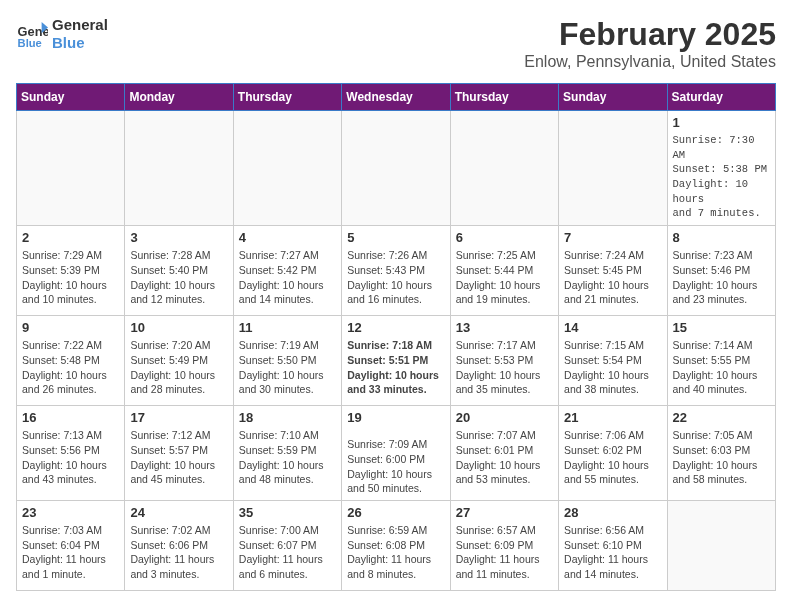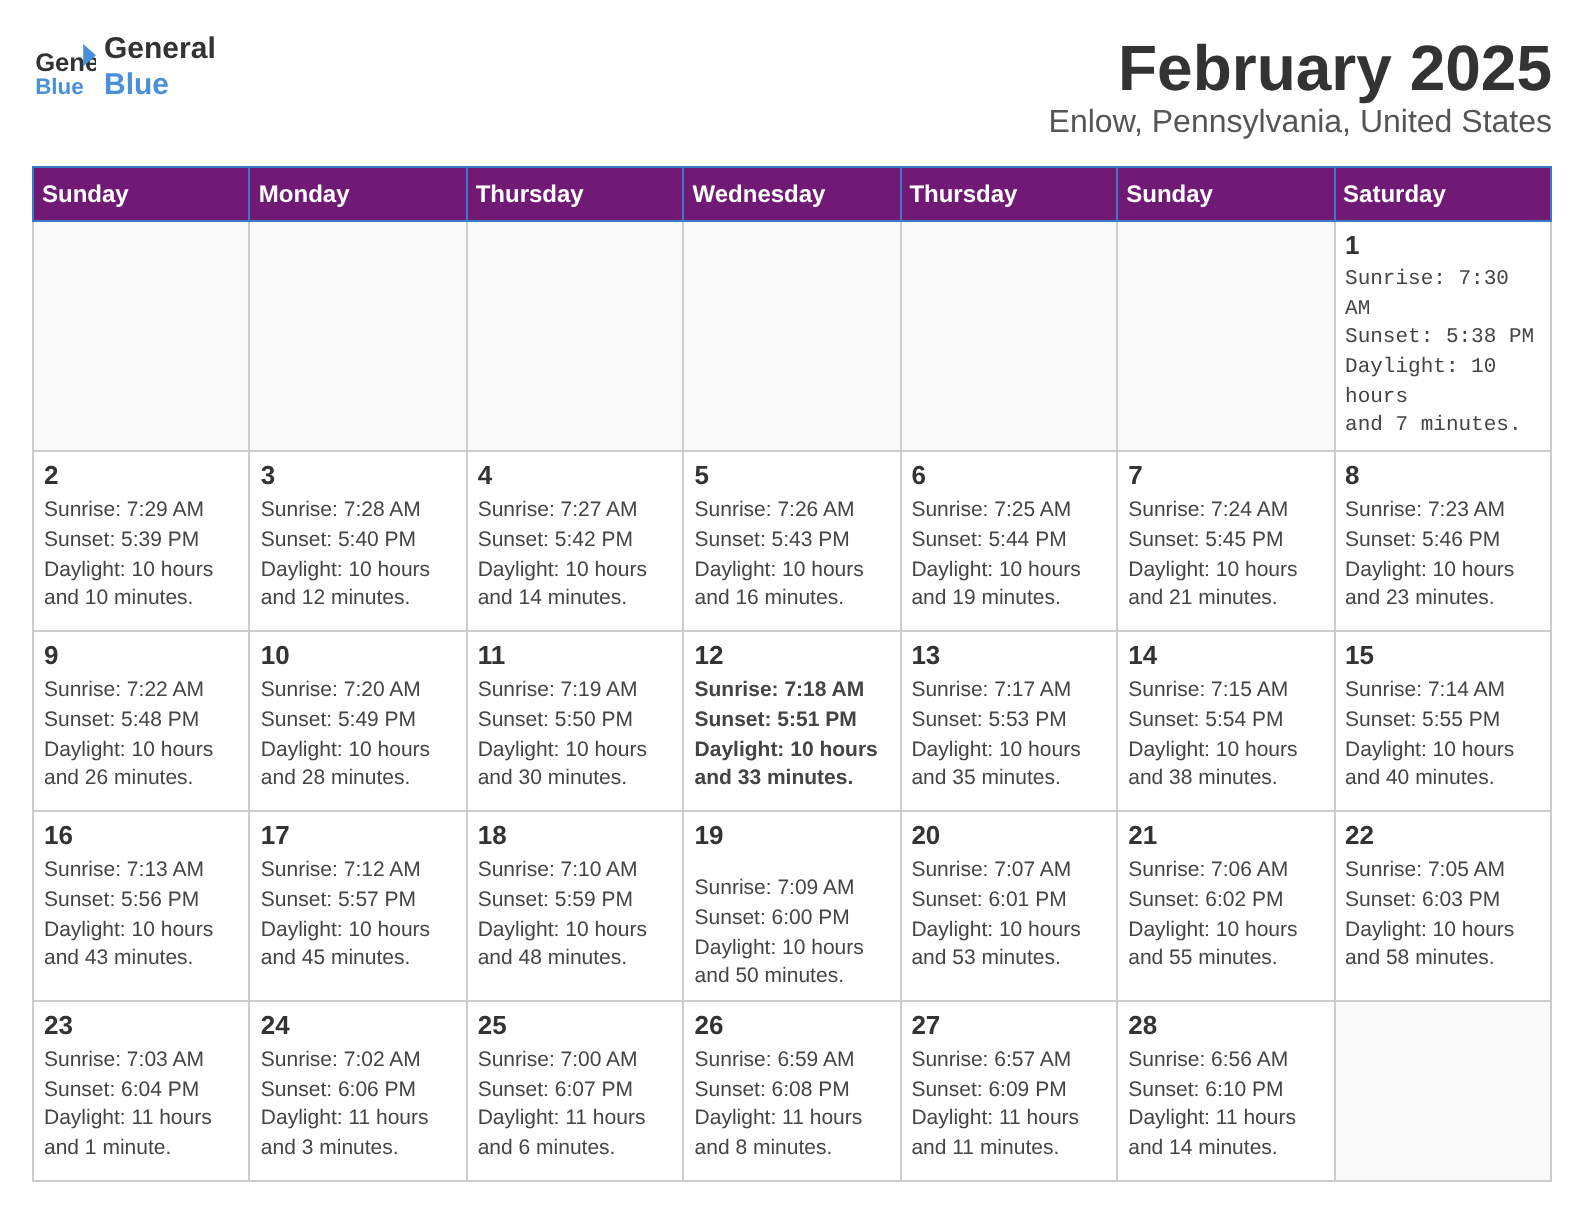--- a/index.html
+++ b/index.html
@@ -286,21 +286,21 @@
 and 1 minute.</div>
         </td>
         <td>
           <span class="day-num">24</span>
           <div class="day-info" style="white-space: pre-line;">Sunrise: 7:02 AM
 Sunset: 6:06 PM
 Daylight: 11 hours
 and 3 minutes.</div>
         </td>
         <td>
-          <span class="day-num">25</span>
+          <span class="day-num">35</span>
           <div class="day-info" style="white-space: pre-line;">Sunrise: 7:00 AM
 Sunset: 6:07 PM
 Daylight: 11 hours
 and 6 minutes.</div>
         </td>
         <td>
           <span class="day-num">26</span>
           <div class="day-info" style="white-space: pre-line;">Sunrise: 6:59 AM
 Sunset: 6:08 PM
 Daylight: 11 hours

